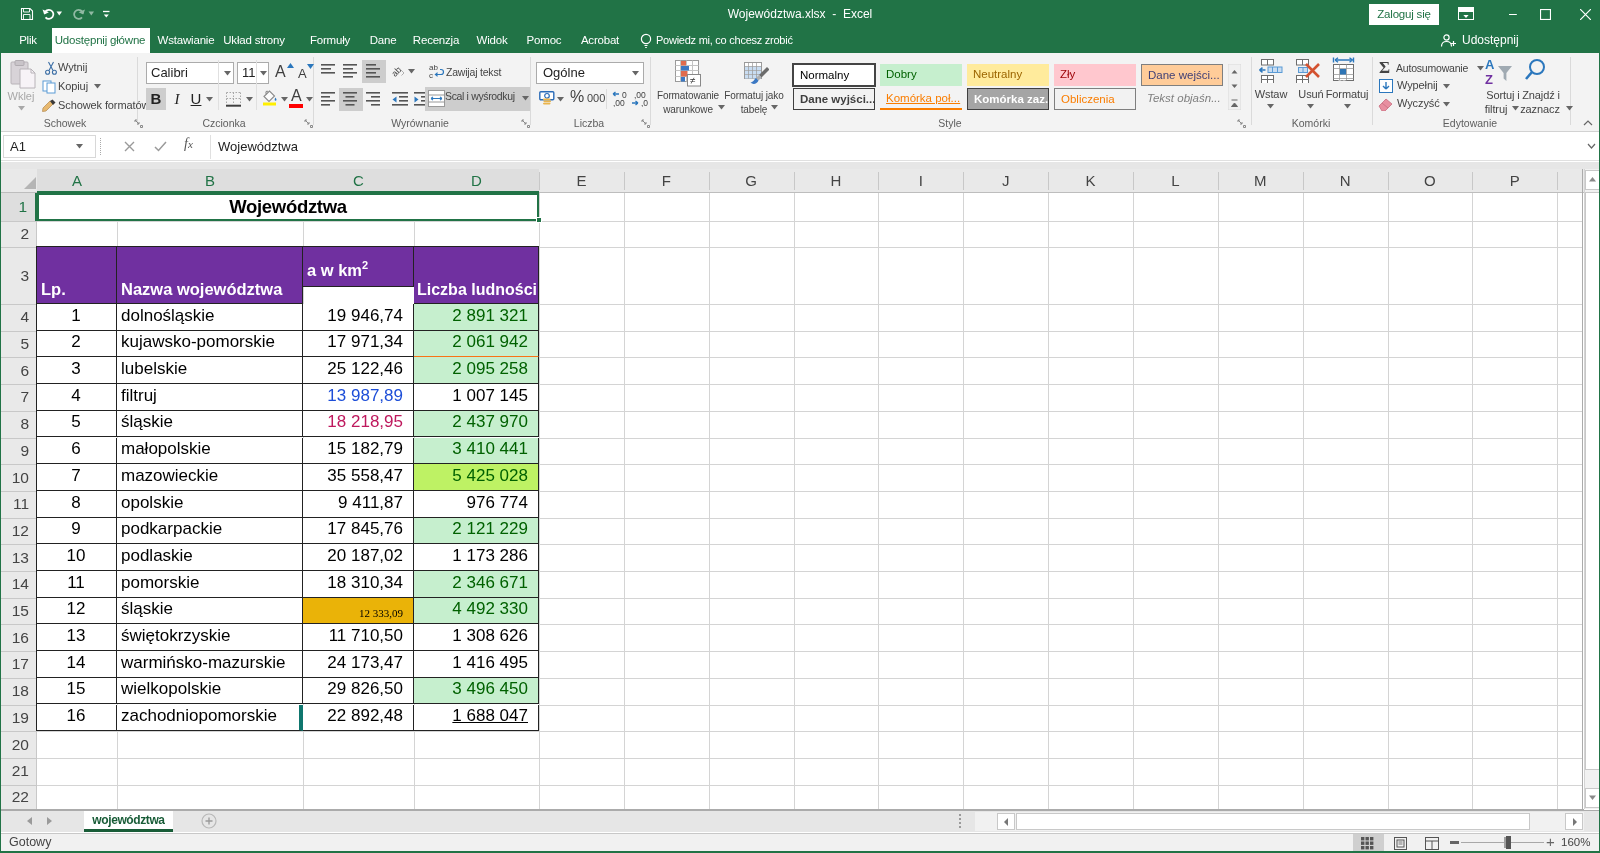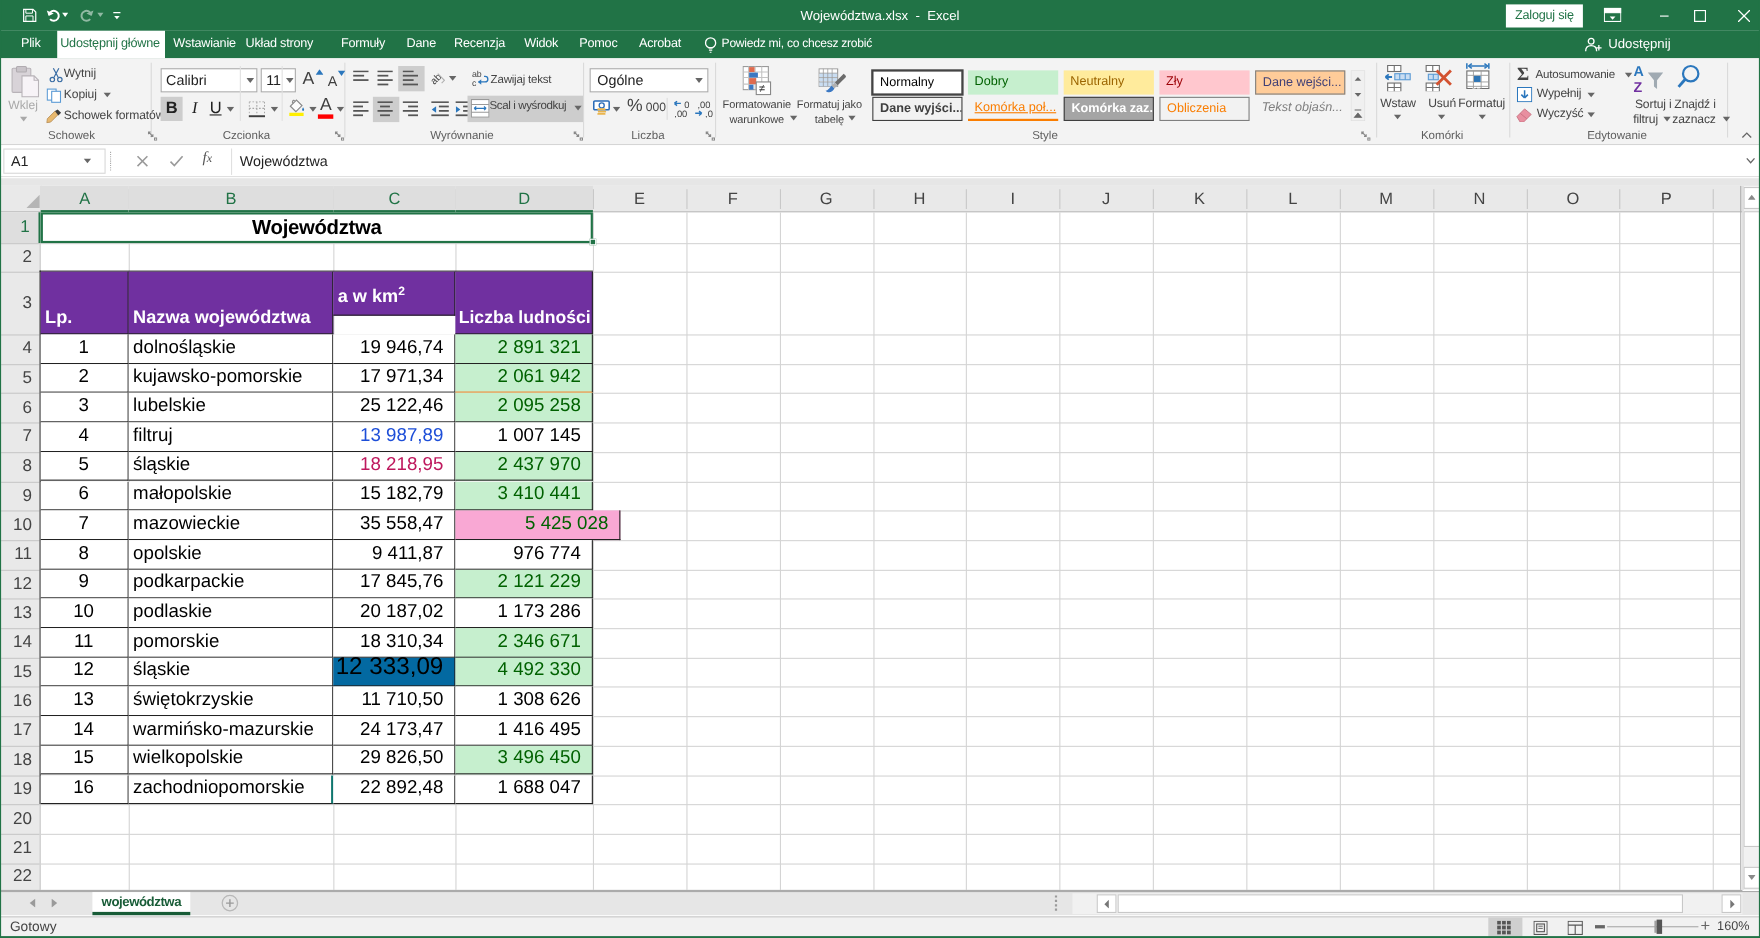--- a/index.html
+++ b/index.html
@@ -603,57 +603,57 @@
 <div style="position:absolute;left:117px;top:410.79999999999995px;width:186px;height:26.69999999999999px;background:#fff;color:#000;border-right:1px solid #222;border-bottom:1px solid #222;font-size:17px;white-space:nowrap;display:flex;align-items:flex-end;padding:0 5px 4px 4px;">śląskie</div>
 <div style="position:absolute;left:303px;top:410.79999999999995px;width:111px;height:26.69999999999999px;background:#fff;color:#be185d;border-right:1px solid #222;border-bottom:1px solid #222;font-size:17px;white-space:nowrap;display:flex;align-items:flex-end;padding:0 10px 4px 9px;justify-content:flex-end;">18 218,95</div>
 <div style="position:absolute;left:414px;top:410.79999999999995px;width:125px;height:26.69999999999999px;background:#C6EFCE;color:#006100;border-right:1px solid #222;border-bottom:1px solid #222;font-size:17px;white-space:nowrap;display:flex;align-items:flex-end;padding:0 10px 4px 9px;justify-content:flex-end;">2 437 970</div>
 <div style="position:absolute;left:37px;top:437.49999999999994px;width:80px;height:26.69999999999999px;background:#fff;color:#000;border-right:1px solid #222;border-bottom:1px solid #222;font-size:17px;white-space:nowrap;display:flex;align-items:flex-end;padding:0 5px 4px 4px;justify-content:center;">6</div>
 <div style="position:absolute;left:117px;top:437.49999999999994px;width:186px;height:26.69999999999999px;background:#fff;color:#000;border-right:1px solid #222;border-bottom:1px solid #222;font-size:17px;white-space:nowrap;display:flex;align-items:flex-end;padding:0 5px 4px 4px;">małopolskie</div>
 <div style="position:absolute;left:303px;top:437.49999999999994px;width:111px;height:26.69999999999999px;background:#fff;color:#000;border-right:1px solid #222;border-bottom:1px solid #222;font-size:17px;white-space:nowrap;display:flex;align-items:flex-end;padding:0 10px 4px 9px;justify-content:flex-end;">15 182,79</div>
 <div style="position:absolute;left:414px;top:437.49999999999994px;width:125px;height:26.69999999999999px;background:#C6EFCE;color:#006100;border-right:1px solid #222;border-bottom:1px solid #222;font-size:17px;white-space:nowrap;display:flex;align-items:flex-end;padding:0 10px 4px 9px;justify-content:flex-end;">3 410 441</div>
 <div style="position:absolute;left:37px;top:464.19999999999993px;width:80px;height:26.69999999999999px;background:#fff;color:#000;border-right:1px solid #222;border-bottom:1px solid #222;font-size:17px;white-space:nowrap;display:flex;align-items:flex-end;padding:0 5px 4px 4px;justify-content:center;">7</div>
 <div style="position:absolute;left:117px;top:464.19999999999993px;width:186px;height:26.69999999999999px;background:#fff;color:#000;border-right:1px solid #222;border-bottom:1px solid #222;font-size:17px;white-space:nowrap;display:flex;align-items:flex-end;padding:0 5px 4px 4px;">mazowieckie</div>
 <div style="position:absolute;left:303px;top:464.19999999999993px;width:111px;height:26.69999999999999px;background:#fff;color:#000;border-right:1px solid #222;border-bottom:1px solid #222;font-size:17px;white-space:nowrap;display:flex;align-items:flex-end;padding:0 10px 4px 9px;justify-content:flex-end;">35 558,47</div>
-<div style="position:absolute;left:414px;top:464.19999999999993px;width:150px;height:26.69999999999999px;background:#f9a8d4;color:#006100;border-right:1px solid #222;border-bottom:1px solid #222;font-size:17px;white-space:nowrap;display:flex;align-items:flex-end;padding:0 10px 4px 9px;justify-content:flex-end;">5 425 028</div>
+<div style="position:absolute;left:414px;top:464.19999999999993px;width:125px;height:26.69999999999999px;background:#bef264;color:#006100;border-right:1px solid #222;border-bottom:1px solid #222;font-size:17px;white-space:nowrap;display:flex;align-items:flex-end;padding:0 10px 4px 9px;justify-content:flex-end;">5 425 028</div>
 <div style="position:absolute;left:37px;top:490.8999999999999px;width:80px;height:26.69999999999999px;background:#fff;color:#000;border-right:1px solid #222;border-bottom:1px solid #222;font-size:17px;white-space:nowrap;display:flex;align-items:flex-end;padding:0 5px 4px 4px;justify-content:center;">8</div>
 <div style="position:absolute;left:117px;top:490.8999999999999px;width:186px;height:26.69999999999999px;background:#fff;color:#000;border-right:1px solid #222;border-bottom:1px solid #222;font-size:17px;white-space:nowrap;display:flex;align-items:flex-end;padding:0 5px 4px 4px;">opolskie</div>
 <div style="position:absolute;left:303px;top:490.8999999999999px;width:111px;height:26.69999999999999px;background:#fff;color:#000;border-right:1px solid #222;border-bottom:1px solid #222;font-size:17px;white-space:nowrap;display:flex;align-items:flex-end;padding:0 10px 4px 9px;justify-content:flex-end;">9 411,87</div>
 <div style="position:absolute;left:414px;top:490.8999999999999px;width:125px;height:26.69999999999999px;background:#fff;color:#000;border-right:1px solid #222;border-bottom:1px solid #222;font-size:17px;white-space:nowrap;display:flex;align-items:flex-end;padding:0 10px 4px 9px;justify-content:flex-end;">976 774</div>
 <div style="position:absolute;left:37px;top:517.5999999999999px;width:80px;height:26.700000000000045px;background:#fff;color:#000;border-right:1px solid #222;border-bottom:1px solid #222;font-size:17px;white-space:nowrap;display:flex;align-items:flex-end;padding:0 5px 4px 4px;justify-content:center;">9</div>
 <div style="position:absolute;left:117px;top:517.5999999999999px;width:186px;height:26.700000000000045px;background:#fff;color:#000;border-right:1px solid #222;border-bottom:1px solid #222;font-size:17px;white-space:nowrap;display:flex;align-items:flex-end;padding:0 5px 4px 4px;">podkarpackie</div>
 <div style="position:absolute;left:303px;top:517.5999999999999px;width:111px;height:26.700000000000045px;background:#fff;color:#000;border-right:1px solid #222;border-bottom:1px solid #222;font-size:17px;white-space:nowrap;display:flex;align-items:flex-end;padding:0 10px 4px 9px;justify-content:flex-end;">17 845,76</div>
 <div style="position:absolute;left:414px;top:517.5999999999999px;width:125px;height:26.700000000000045px;background:#C6EFCE;color:#006100;border-right:1px solid #222;border-bottom:1px solid #222;font-size:17px;white-space:nowrap;display:flex;align-items:flex-end;padding:0 10px 4px 9px;justify-content:flex-end;">2 121 229</div>
 <div style="position:absolute;left:37px;top:544.3px;width:80px;height:26.700000000000045px;background:#fff;color:#000;border-right:1px solid #222;border-bottom:1px solid #222;font-size:17px;white-space:nowrap;display:flex;align-items:flex-end;padding:0 5px 4px 4px;justify-content:center;">10</div>
 <div style="position:absolute;left:117px;top:544.3px;width:186px;height:26.700000000000045px;background:#fff;color:#000;border-right:1px solid #222;border-bottom:1px solid #222;font-size:17px;white-space:nowrap;display:flex;align-items:flex-end;padding:0 5px 4px 4px;">podlaskie</div>
 <div style="position:absolute;left:303px;top:544.3px;width:111px;height:26.700000000000045px;background:#fff;color:#000;border-right:1px solid #222;border-bottom:1px solid #222;font-size:17px;white-space:nowrap;display:flex;align-items:flex-end;padding:0 10px 4px 9px;justify-content:flex-end;">20 187,02</div>
 <div style="position:absolute;left:414px;top:544.3px;width:125px;height:26.700000000000045px;background:#fff;color:#000;border-right:1px solid #222;border-bottom:1px solid #222;font-size:17px;white-space:nowrap;display:flex;align-items:flex-end;padding:0 10px 4px 9px;justify-content:flex-end;">1 173 286</div>
 <div style="position:absolute;left:37px;top:571.0px;width:80px;height:26.700000000000045px;background:#fff;color:#000;border-right:1px solid #222;border-bottom:1px solid #222;font-size:17px;white-space:nowrap;display:flex;align-items:flex-end;padding:0 5px 4px 4px;justify-content:center;">11</div>
 <div style="position:absolute;left:117px;top:571.0px;width:186px;height:26.700000000000045px;background:#fff;color:#000;border-right:1px solid #222;border-bottom:1px solid #222;font-size:17px;white-space:nowrap;display:flex;align-items:flex-end;padding:0 5px 4px 4px;">pomorskie</div>
 <div style="position:absolute;left:303px;top:571.0px;width:111px;height:26.700000000000045px;background:#fff;color:#000;border-right:1px solid #222;border-bottom:1px solid #222;font-size:17px;white-space:nowrap;display:flex;align-items:flex-end;padding:0 10px 4px 9px;justify-content:flex-end;">18 310,34</div>
 <div style="position:absolute;left:414px;top:571.0px;width:125px;height:26.700000000000045px;background:#C6EFCE;color:#006100;border-right:1px solid #222;border-bottom:1px solid #222;font-size:17px;white-space:nowrap;display:flex;align-items:flex-end;padding:0 10px 4px 9px;justify-content:flex-end;">2 346 671</div>
 <div style="position:absolute;left:37px;top:597.7px;width:80px;height:26.700000000000045px;background:#fff;color:#000;border-right:1px solid #222;border-bottom:1px solid #222;font-size:17px;white-space:nowrap;display:flex;align-items:flex-end;padding:0 5px 4px 4px;justify-content:center;">12</div>
 <div style="position:absolute;left:117px;top:597.7px;width:186px;height:26.700000000000045px;background:#fff;color:#000;border-right:1px solid #222;border-bottom:1px solid #222;font-size:17px;white-space:nowrap;display:flex;align-items:flex-end;padding:0 5px 4px 4px;">śląskie</div>
-<div style="position:absolute;left:303px;top:597.7px;width:111px;height:26.700000000000045px;background:#0369a1;color:#000;border-right:1px solid #222;border-bottom:1px solid #222;font-size:22px;white-space:nowrap;display:flex;align-items:flex-end;padding:0 10px 4px 9px;justify-content:flex-end;">12 333,09</div>
+<div style="position:absolute;left:303px;top:597.7px;width:111px;height:26.700000000000045px;background:#eab308;color:#000;border-right:1px solid #222;border-bottom:1px solid #222;font-size:11px;white-space:nowrap;display:flex;align-items:flex-end;padding:0 10px 4px 9px;justify-content:flex-end;font-family:Liberation Serif, serif;">12 333,09</div>
 <div style="position:absolute;left:414px;top:597.7px;width:125px;height:26.700000000000045px;background:#C6EFCE;color:#006100;border-right:1px solid #222;border-bottom:1px solid #222;font-size:17px;white-space:nowrap;display:flex;align-items:flex-end;padding:0 10px 4px 9px;justify-content:flex-end;">4 492 330</div>
 <div style="position:absolute;left:37px;top:624.4000000000001px;width:80px;height:26.700000000000045px;background:#fff;color:#000;border-right:1px solid #222;border-bottom:1px solid #222;font-size:17px;white-space:nowrap;display:flex;align-items:flex-end;padding:0 5px 4px 4px;justify-content:center;">13</div>
 <div style="position:absolute;left:117px;top:624.4000000000001px;width:186px;height:26.700000000000045px;background:#fff;color:#000;border-right:1px solid #222;border-bottom:1px solid #222;font-size:17px;white-space:nowrap;display:flex;align-items:flex-end;padding:0 5px 4px 4px;">świętokrzyskie</div>
 <div style="position:absolute;left:303px;top:624.4000000000001px;width:111px;height:26.700000000000045px;background:#fff;color:#000;border-right:1px solid #222;border-bottom:1px solid #222;font-size:17px;white-space:nowrap;display:flex;align-items:flex-end;padding:0 10px 4px 9px;justify-content:flex-end;">11 710,50</div>
 <div style="position:absolute;left:414px;top:624.4000000000001px;width:125px;height:26.700000000000045px;background:#fff;color:#000;border-right:1px solid #222;border-bottom:1px solid #222;font-size:17px;white-space:nowrap;display:flex;align-items:flex-end;padding:0 10px 4px 9px;justify-content:flex-end;">1 308 626</div>
 <div style="position:absolute;left:37px;top:651.1000000000001px;width:80px;height:26.700000000000045px;background:#fff;color:#000;border-right:1px solid #222;border-bottom:1px solid #222;font-size:17px;white-space:nowrap;display:flex;align-items:flex-end;padding:0 5px 4px 4px;justify-content:center;">14</div>
 <div style="position:absolute;left:117px;top:651.1000000000001px;width:186px;height:26.700000000000045px;background:#fff;color:#000;border-right:1px solid #222;border-bottom:1px solid #222;font-size:17px;white-space:nowrap;display:flex;align-items:flex-end;padding:0 5px 4px 4px;">warmińsko-mazurskie</div>
 <div style="position:absolute;left:303px;top:651.1000000000001px;width:111px;height:26.700000000000045px;background:#fff;color:#000;border-right:1px solid #222;border-bottom:1px solid #222;font-size:17px;white-space:nowrap;display:flex;align-items:flex-end;padding:0 10px 4px 9px;justify-content:flex-end;">24 173,47</div>
 <div style="position:absolute;left:414px;top:651.1000000000001px;width:125px;height:26.700000000000045px;background:#fff;color:#000;border-right:1px solid #222;border-bottom:1px solid #222;font-size:17px;white-space:nowrap;display:flex;align-items:flex-end;padding:0 10px 4px 9px;justify-content:flex-end;">1 416 495</div>
 <div style="position:absolute;left:37px;top:677.8000000000002px;width:80px;height:26.700000000000045px;background:#fff;color:#000;border-right:1px solid #222;border-bottom:1px solid #222;font-size:17px;white-space:nowrap;display:flex;align-items:flex-end;padding:0 5px 4px 4px;justify-content:center;">15</div>
 <div style="position:absolute;left:117px;top:677.8000000000002px;width:186px;height:26.700000000000045px;background:#fff;color:#000;border-right:1px solid #222;border-bottom:1px solid #222;font-size:17px;white-space:nowrap;display:flex;align-items:flex-end;padding:0 5px 4px 4px;">wielkopolskie</div>
 <div style="position:absolute;left:303px;top:677.8000000000002px;width:111px;height:26.700000000000045px;background:#fff;color:#000;border-right:1px solid #222;border-bottom:1px solid #222;font-size:17px;white-space:nowrap;display:flex;align-items:flex-end;padding:0 10px 4px 9px;justify-content:flex-end;">29 826,50</div>
 <div style="position:absolute;left:414px;top:677.8000000000002px;width:125px;height:26.700000000000045px;background:#C6EFCE;color:#006100;border-right:1px solid #222;border-bottom:1px solid #222;font-size:17px;white-space:nowrap;display:flex;align-items:flex-end;padding:0 10px 4px 9px;justify-content:flex-end;">3 496 450</div>
 <div style="position:absolute;left:37px;top:704.5000000000002px;width:80px;height:26.700000000000045px;background:#fff;color:#000;border-right:1px solid #222;border-bottom:1px solid #222;font-size:17px;white-space:nowrap;display:flex;align-items:flex-end;padding:0 5px 4px 4px;justify-content:center;">16</div>
-<div style="position:absolute;left:117px;top:704.5000000000002px;width:186px;height:26.700000000000045px;background:#fff;color:#000;border-right:2px solid #0f766e;border-bottom:1px solid #222;font-size:17px;white-space:nowrap;display:flex;align-items:flex-end;padding:0 20px 4px 4px;">zachodniopomorskie</div>
+<div style="position:absolute;left:117px;top:704.5000000000002px;width:186px;height:26.700000000000045px;background:#fff;color:#000;border-right:4px solid #0f766e;border-bottom:1px solid #222;font-size:17px;white-space:nowrap;display:flex;align-items:flex-end;padding:0 20px 4px 4px;">zachodniopomorskie</div>
 <div style="position:absolute;left:303px;top:704.5000000000002px;width:111px;height:26.700000000000045px;background:#fff;color:#000;border-right:1px solid #222;border-bottom:1px solid #222;font-size:17px;white-space:nowrap;display:flex;align-items:flex-end;padding:0 10px 4px 9px;justify-content:flex-end;">22 892,48</div>
-<div style="position:absolute;left:414px;top:704.5000000000002px;width:125px;height:26.700000000000045px;background:#fff;color:#000;border-right:1px solid #222;border-bottom:1px solid #222;font-size:17px;white-space:nowrap;display:flex;align-items:flex-end;padding:0 10px 4px 9px;justify-content:flex-end;">1 688 047</div>
+<div style="position:absolute;left:414px;top:704.5000000000002px;width:125px;height:26.700000000000045px;background:#fff;color:#000;border-right:1px solid #222;border-bottom:1px solid #222;font-size:17px;white-space:nowrap;display:flex;align-items:flex-end;padding:0 10px 4px 9px;justify-content:flex-end;text-decoration:underline;">1 688 047</div>
 <div style="position:absolute;left:37px;top:193px;width:502px;height:27.5px;background:#fff;border:2px solid #217346;font-size:18.5px;font-weight:bold;color:#000;letter-spacing:-0.3px;display:flex;align-items:center;justify-content:center;">Województwa</div>
 <div style="position:absolute;left:535.5px;top:217px;width:6px;height:6px;background:#217346;border:1px solid #fff;"></div>
 <div style="position:absolute;left:1584px;top:169px;width:16px;height:640px;background:#f1f1f1;border-left:1px solid #d4d4d4;"></div>
 <div style="position:absolute;left:1585px;top:170px;width:15px;height:20px;background:#fff;border:1px solid #c8c8c8;"></div>
 <svg class="abs" style="left:1589px;top:177px" width="7" height="5" viewBox="0 0 7 5">
     <path d="M3.5 0 L7 4.5 H0z" fill="#8a8a8a"></path>
   </svg>
 <div style="position:absolute;left:1585px;top:192px;width:15px;height:578px;background:#fff;border:1px solid #c8c8c8;"></div>
 <div style="position:absolute;left:1585px;top:788px;width:15px;height:20px;background:#fff;border:1px solid #c8c8c8;"></div>
 <svg class="abs" style="left:1589px;top:795px" width="7" height="5" viewBox="0 0 7 5">

